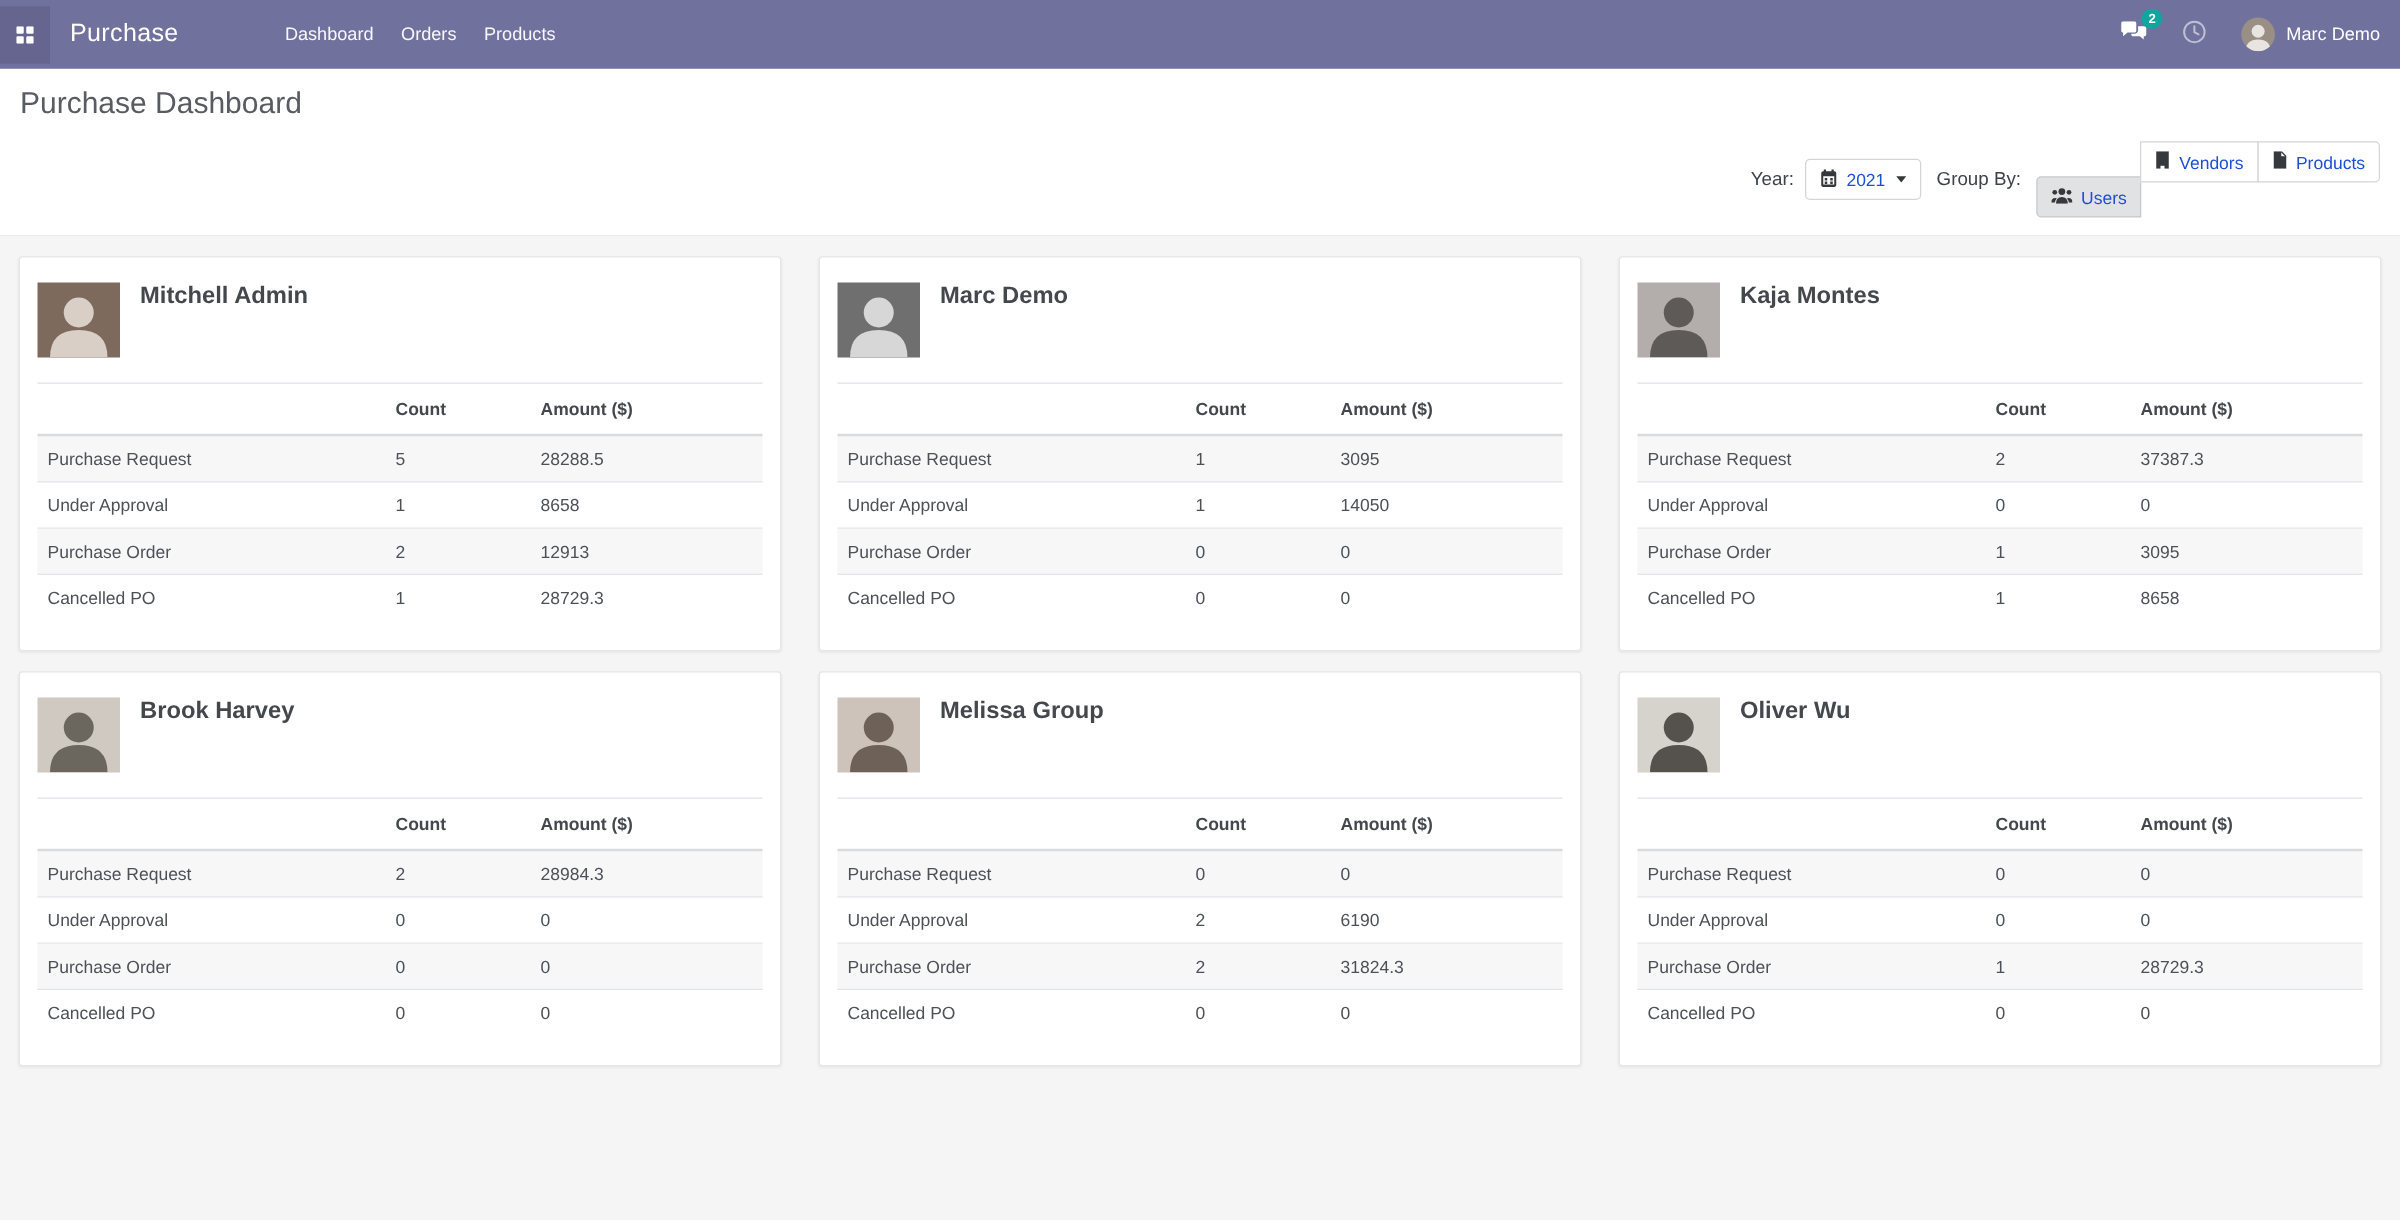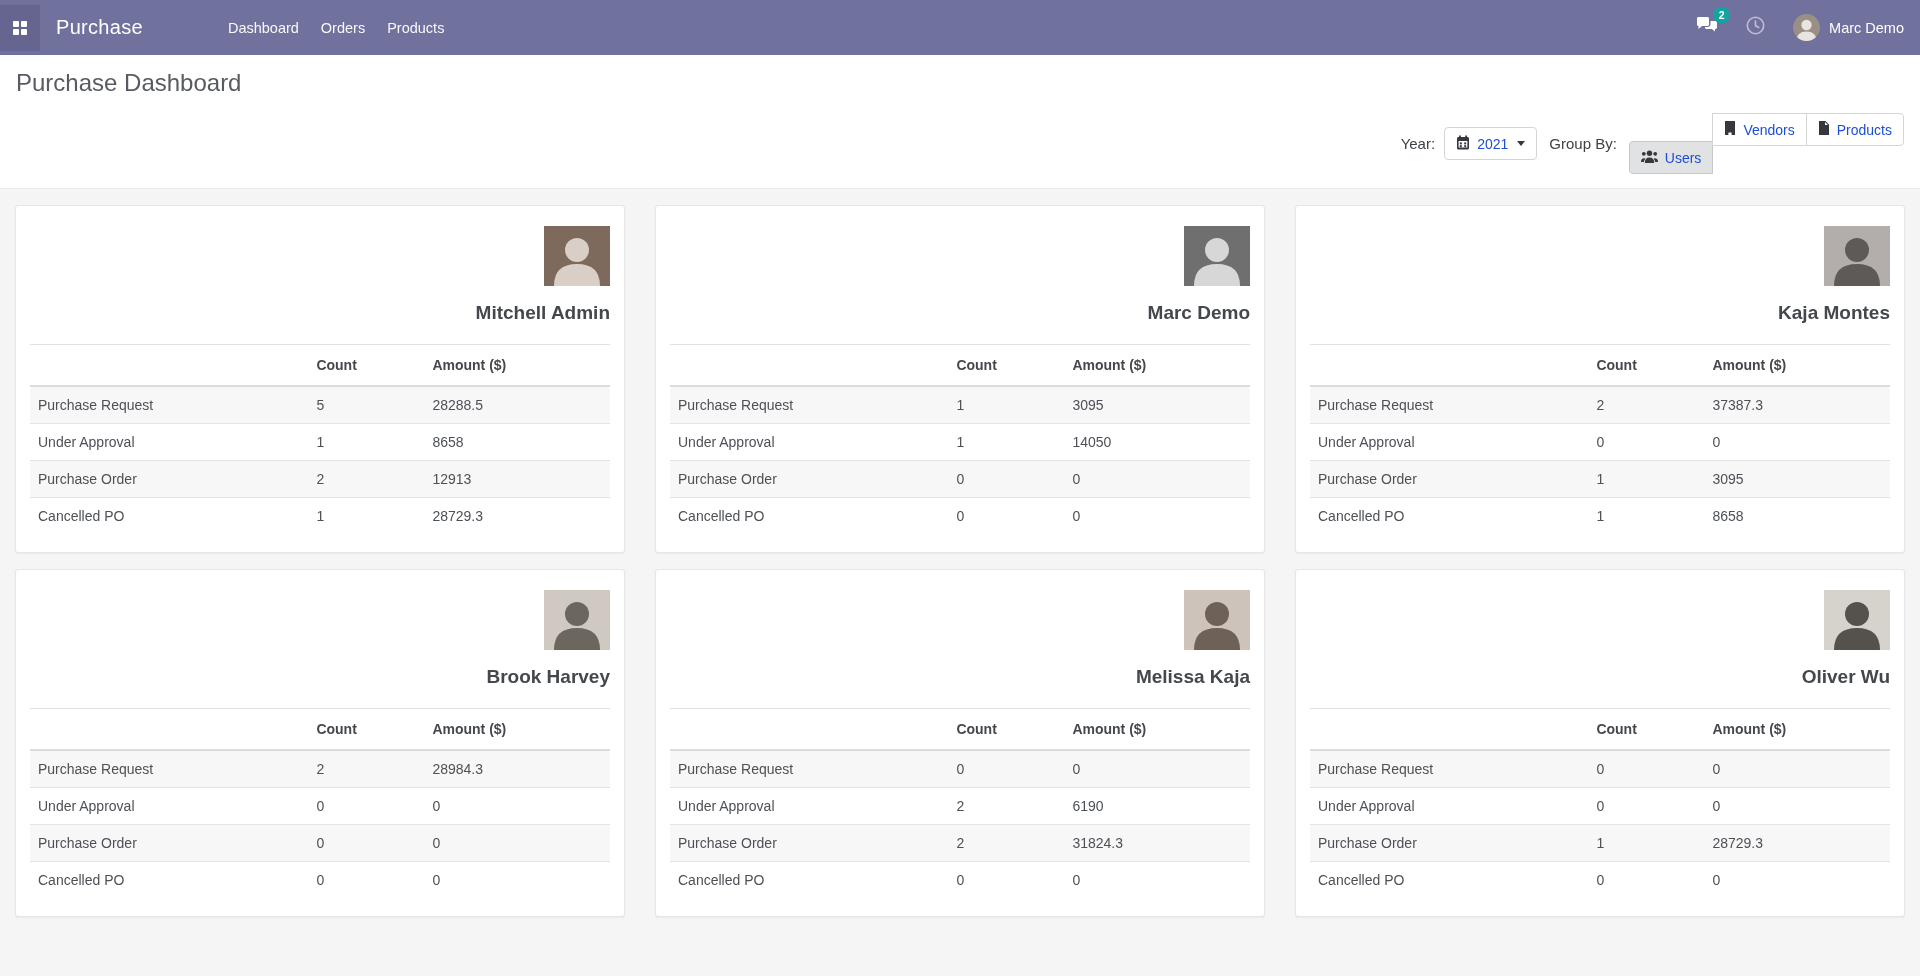--- a/index.html
+++ b/index.html
@@ -33,21 +33,21 @@
   .btn-group { display:inline-flex; margin-left:3px; }
   .btn-group .btn { border-radius:0; margin-left:-1px; }
   .btn-group .btn:first-child { border-radius:4px 0 0 4px; margin-left:0; }
   .btn-group .btn:last-child { border-radius:0 4px 4px 0; }
   .btn.active { background:#e1e2e4; border-color:#c6c7c9;margin-top:28px; }
   .btn svg { flex:none; }
 
   
   .cards { padding:16px 15px; display:grid; grid-template-columns:repeat(3,1fr); gap:16px 30px; }
   .card { background:#fff; border:1px solid #e5e6e8; border-radius:3px; box-shadow:0 1px 2px rgba(0,0,0,.05); padding:12px 14px 18px; min-height:316px; }
-  .card-header { display:flex; align-items:flex-end; gap:16px; margin:8px 0 20px;flex-direction:column; }
+  .card-header { display:flex; align-items:flex-start; gap:16px; margin:8px 0 20px; }
   .avatar { width:66px; height:60px; overflow:hidden; flex:none; display:flex; align-items:flex-end; justify-content:center; }
   .avatar svg, .nav-avatar svg { display:block; }
   .person-name { font-size:19px; font-weight:700; color:#44484d; }
 
   table { width:100%; border-collapse:collapse; table-layout:fixed;margin-top:12px; }
   th, td { text-align:left; font-size:14px; padding:10px 8px; color:#4d5156; }
   col.c-label { width:48%; } col.c-count { width:20%; } col.c-amount { width:32%; }
   thead th { font-weight:700; color:#44484d; border-top:1px solid #dee2e6; border-bottom:2px solid #d8dcdf; padding-top:12px; padding-bottom:12px; }
   tbody td { border-top:1px solid #e2e5e8; }
   tbody tr:first-child td { border-top:none; }
@@ -350,21 +350,21 @@
   </div>
 
   <div class="card">
     <div class="card-header">
       <span class="avatar" style="background: rgb(205, 195, 187); color: rgb(110, 98, 88);">
         <svg width="66" height="56" viewBox="0 0 66 56" fill="currentColor">
             <circle cx="33" cy="20" r="12"></circle>
             <path d="M10 56 Q10 34 33 34 Q56 34 56 56 Z"></path>
           </svg>
       </span>
-      <span class="person-name">Melissa Kaja</span>
+      <span class="person-name">Melissa Group</span>
     </div>
     <table>
       <colgroup>
           <col class="c-label">
           <col class="c-count">
           <col class="c-amount">
         </colgroup>
       <thead>
           <tr>
         <th></th>

